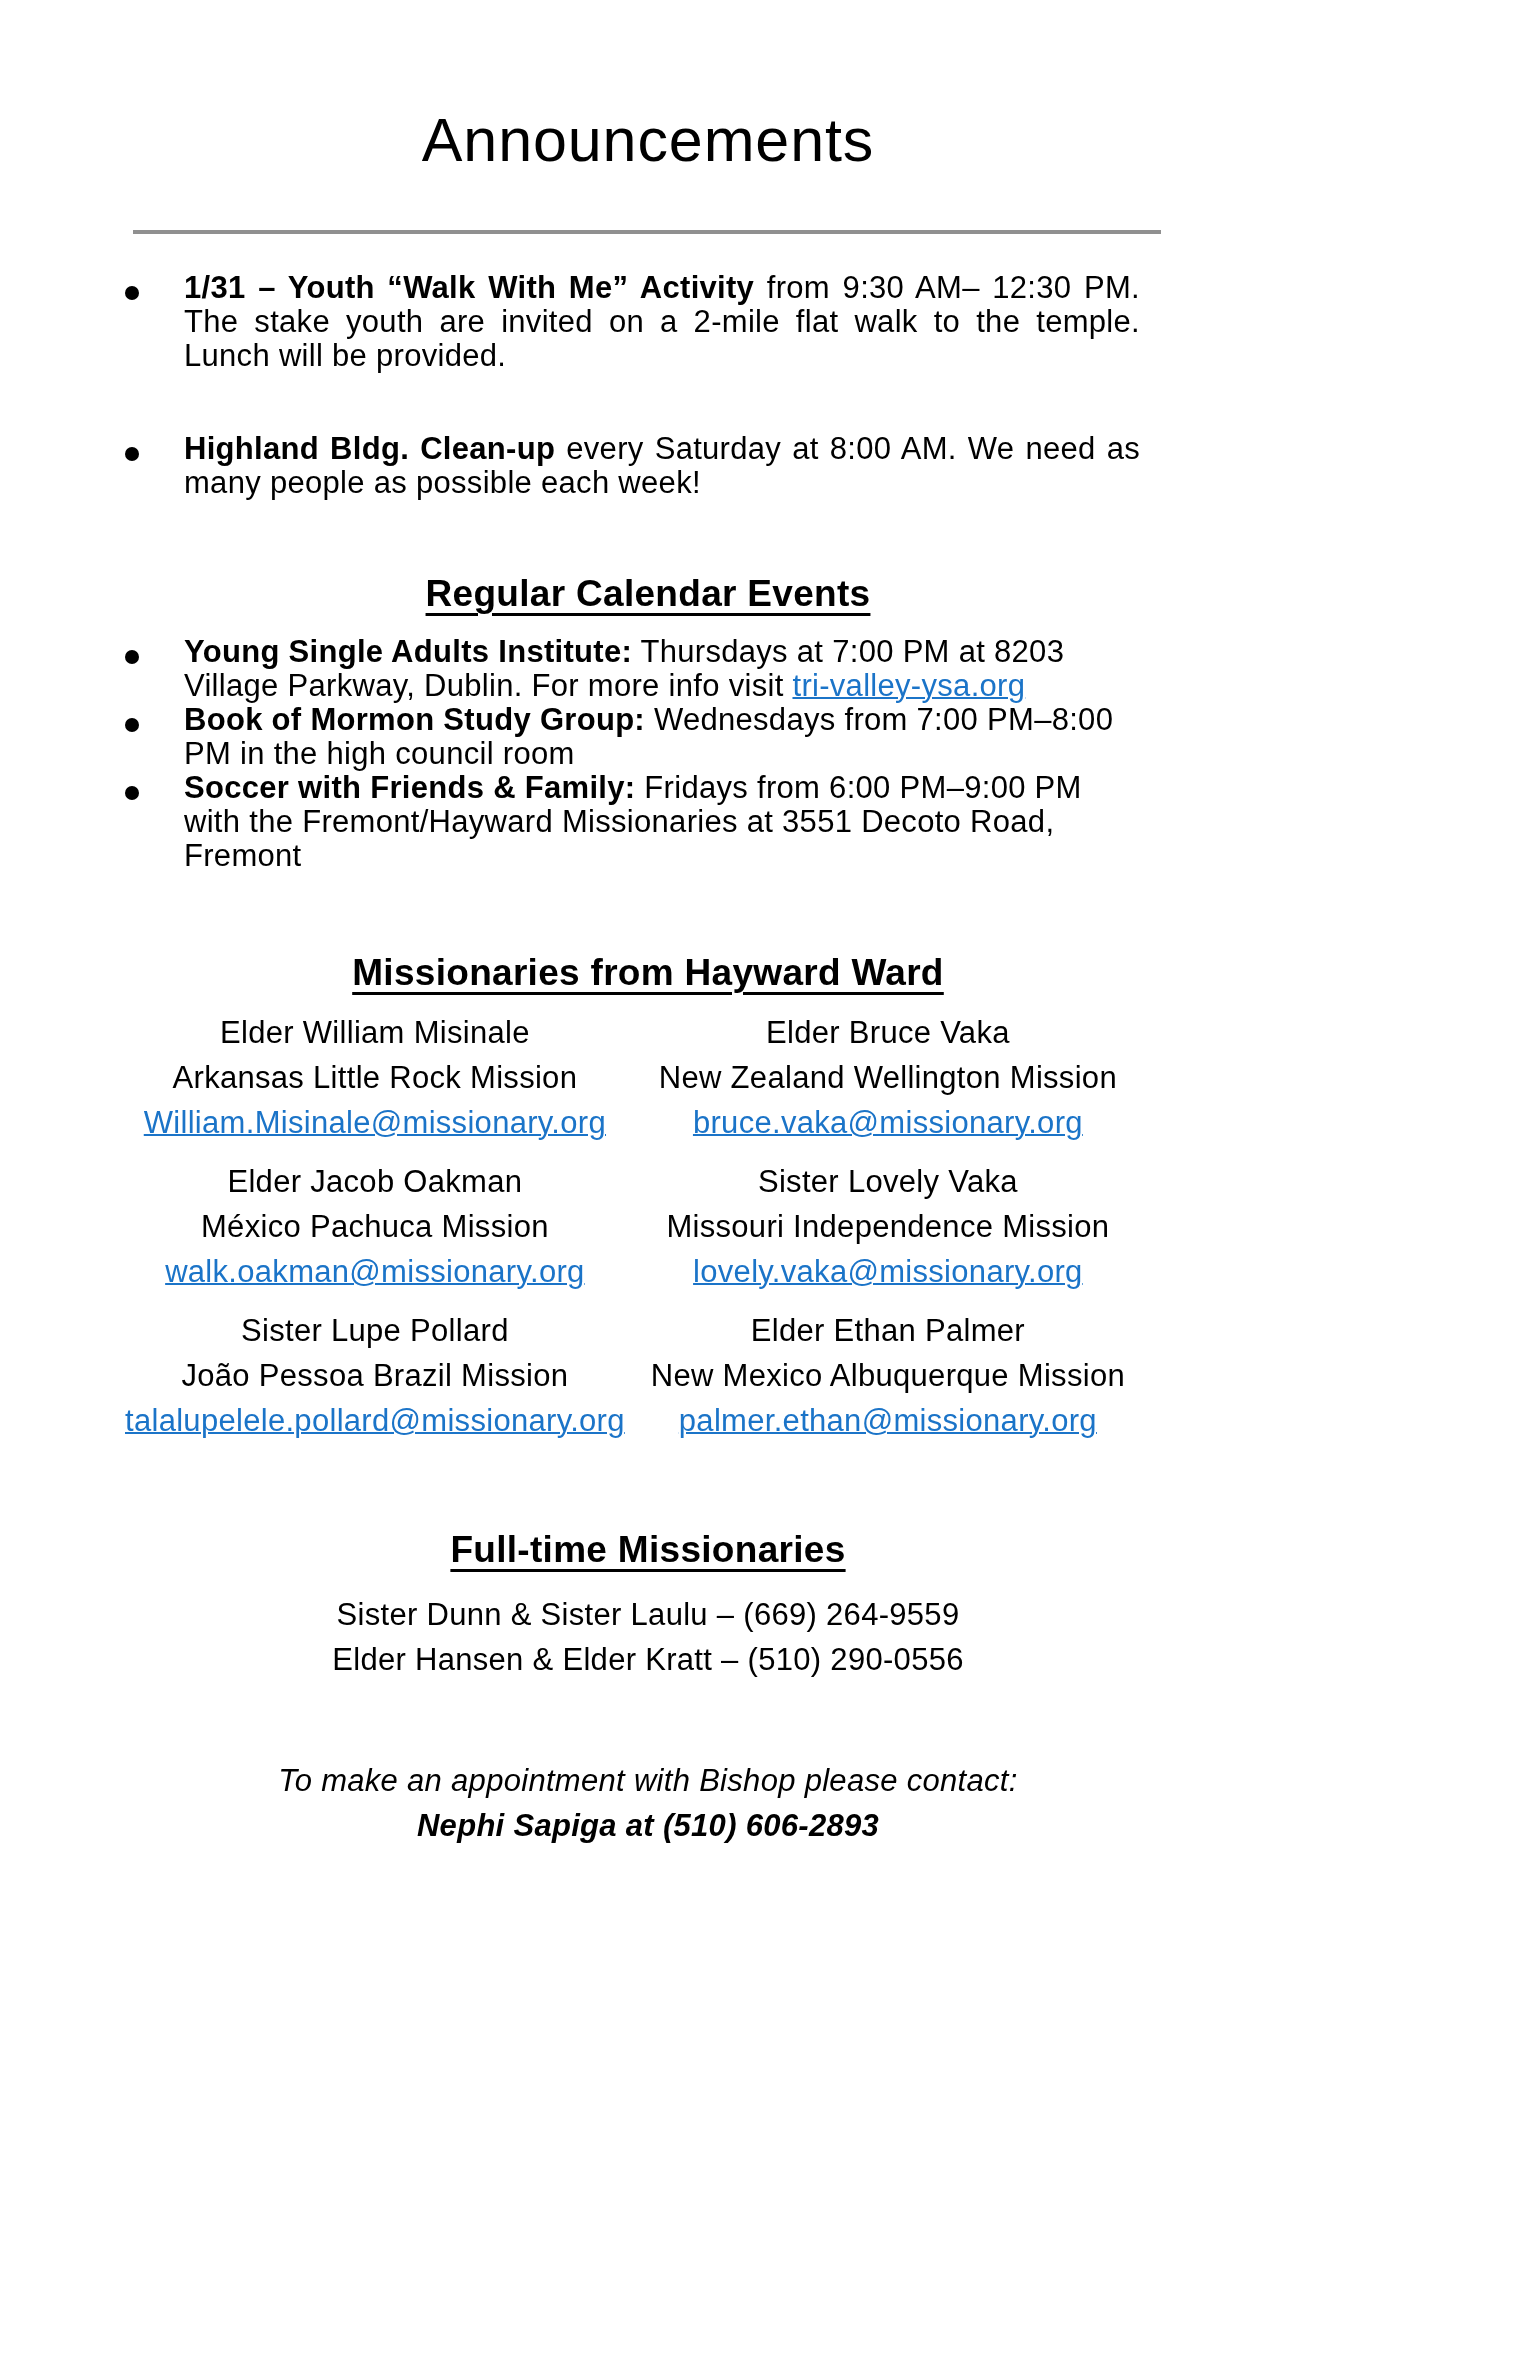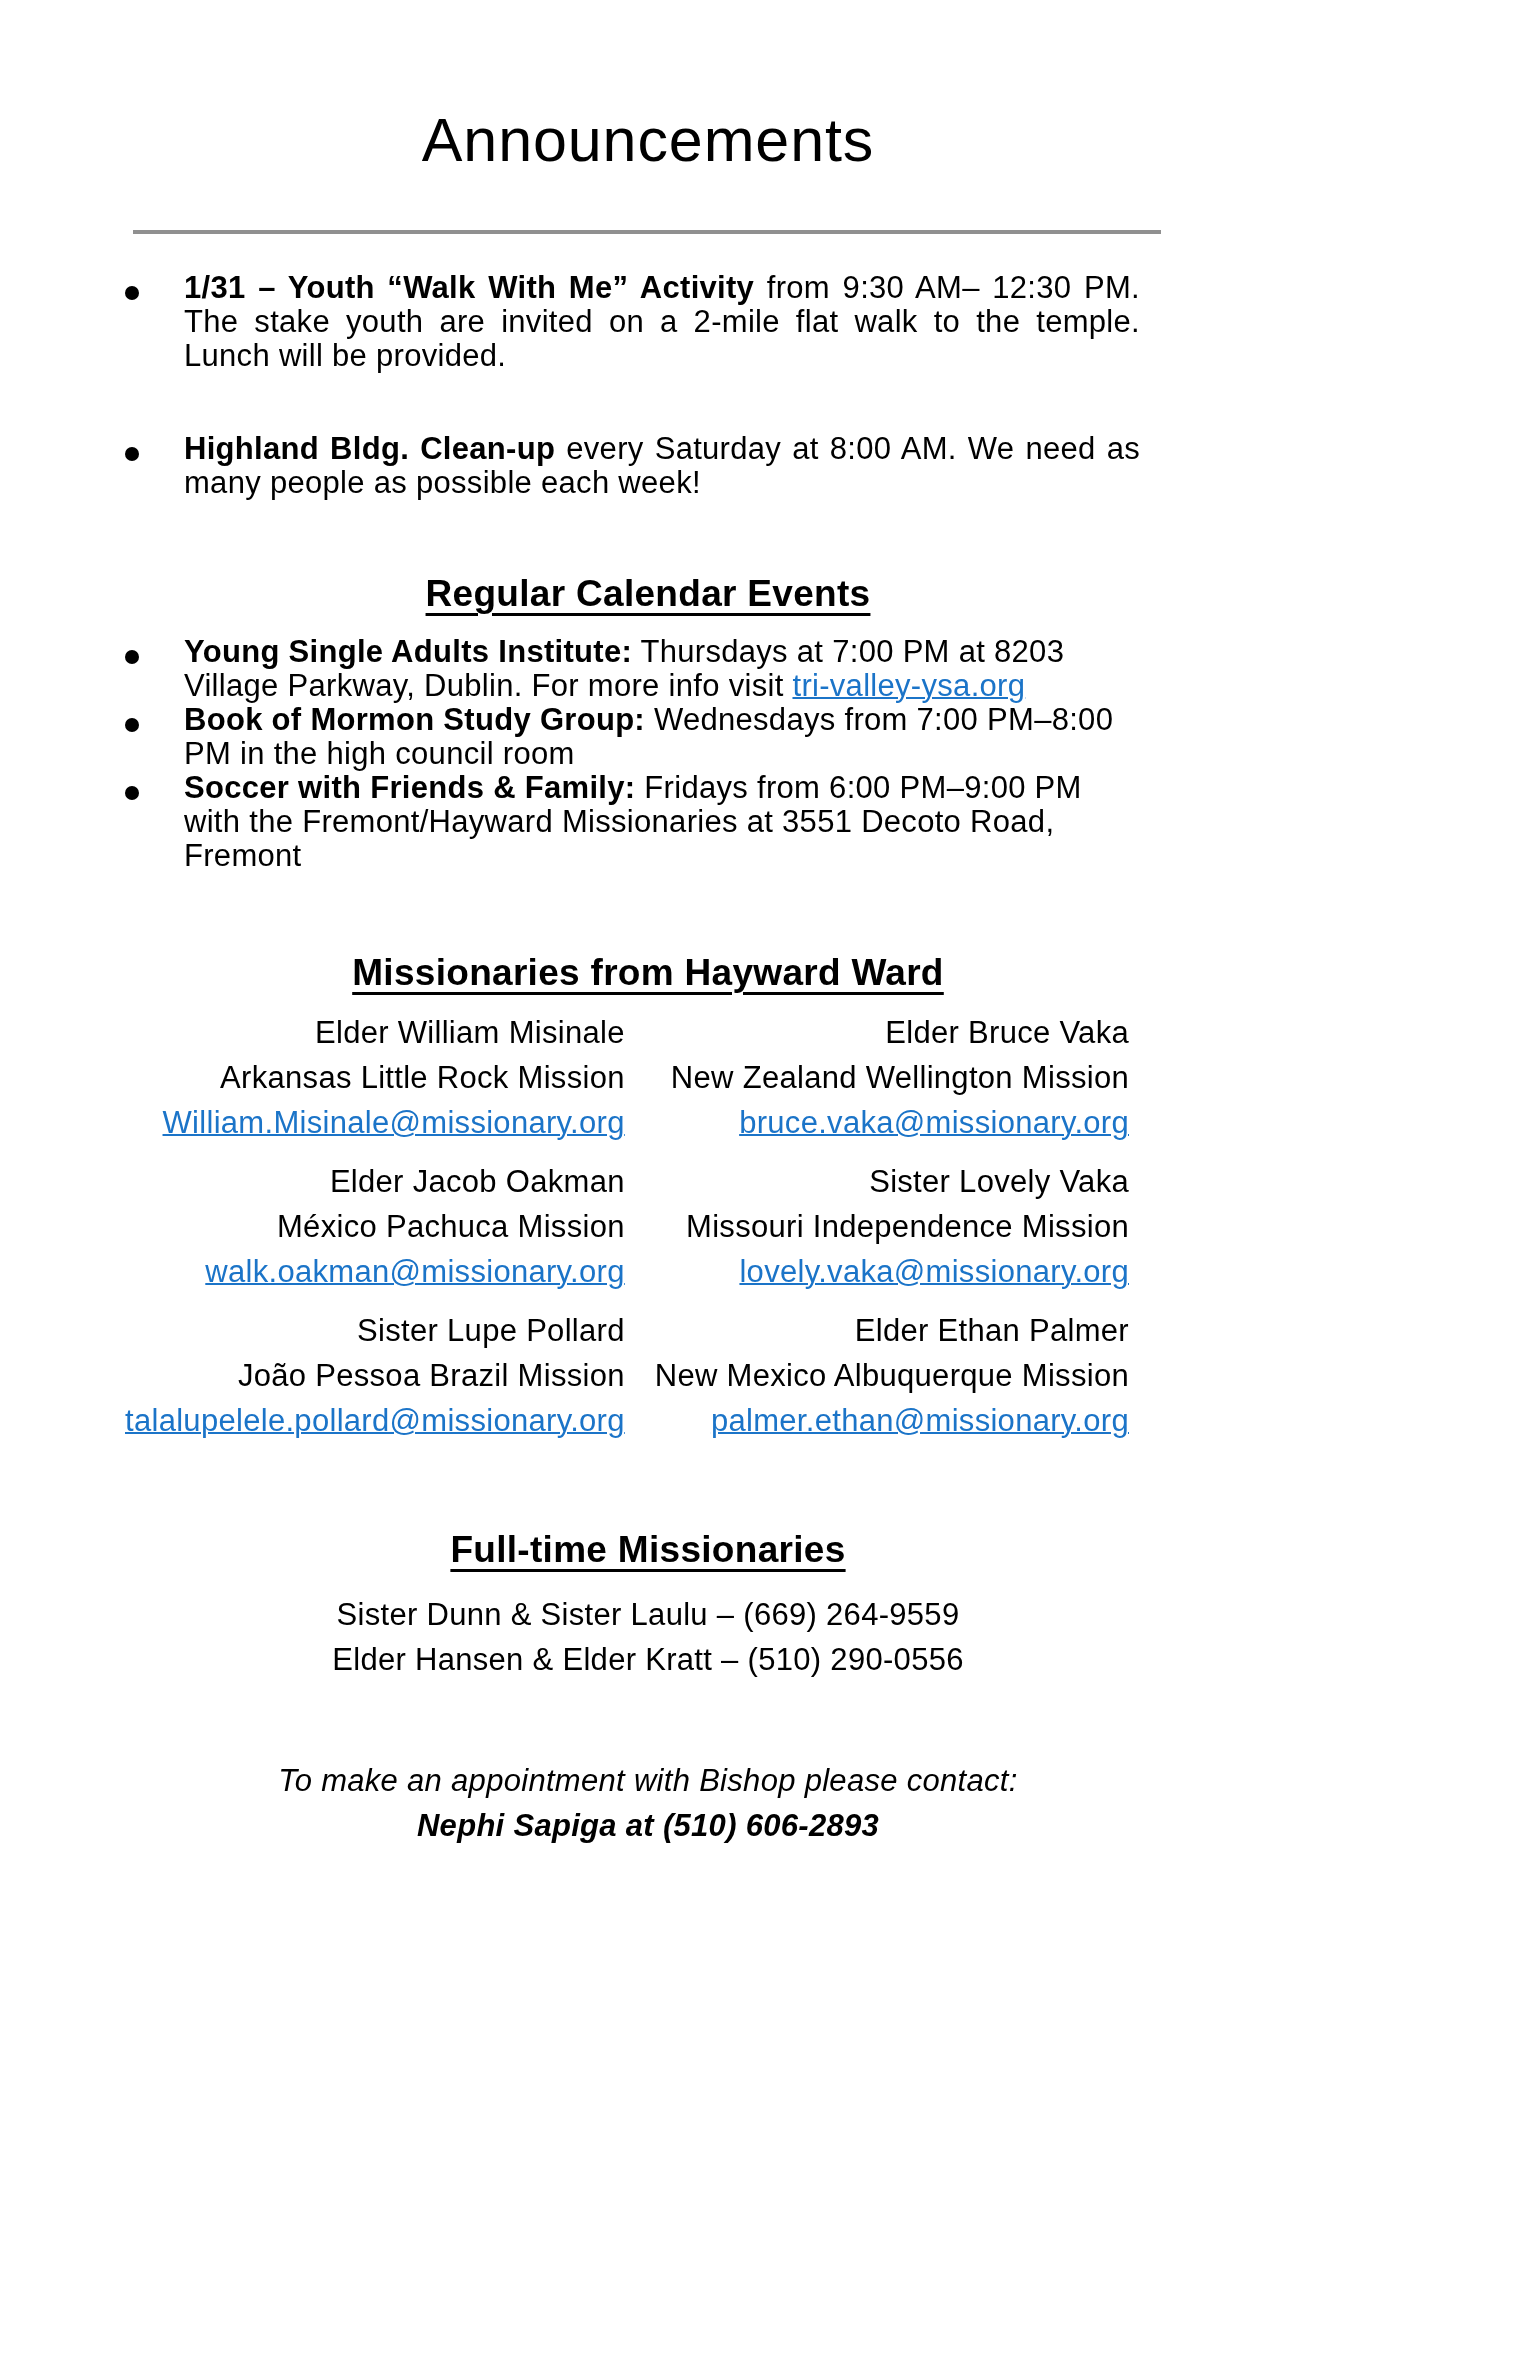--- a/index.html
+++ b/index.html
@@ -72,21 +72,21 @@
   }
   .missionary-grid {
     margin-top: 15px;
     padding: 0 167px 0 125px;
     display: grid;
     grid-template-columns: 1fr 1fr;
     column-gap: 22px;
     row-gap: 14px;
   }
   .missionary-card {
-    text-align: right;
+    text-align: center;
     line-height: 45px;
   }
   .missionary-card > div, .missionary-card > a { display: block; }
   .fulltime-lines {
     margin-top: 19px;
     text-align: center;
     line-height: 45px;
   }
   .bishop-contact {
     margin-top: 76px;

